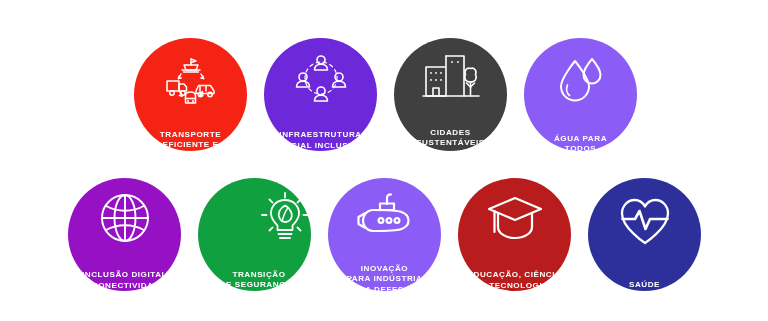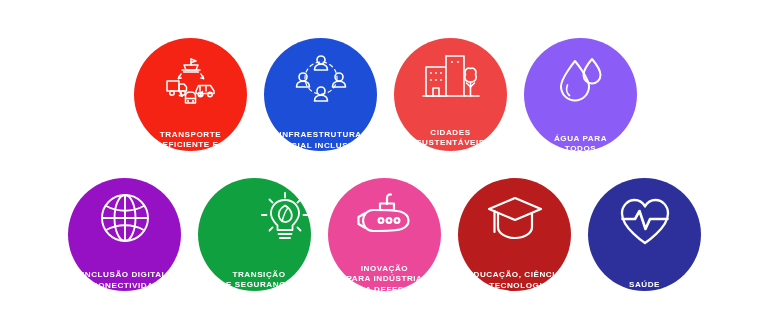--- a/index.html
+++ b/index.html
@@ -114,21 +114,21 @@
           <path d="M37 44 L39.5 39.5"></path>
           <path d="M37 44 L39.7 43.4"></path>
           <path d="M37 44 L37.7 41.6"></path>
         </svg>
       </div>
       <div class="label">TRANSPORTE
 EFICIENTE E
 SUSTENTÁVEL</div>
     </div>
 
-    <div class="circle" style="background:#1d4ed8;">
+    <div class="circle" style="background:#6d28d9;">
       <div class="icon-wrap">
         <svg width="56" height="50" viewBox="0 0 56 50" fill="none" stroke="#ffffff" stroke-width="1.6" stroke-linecap="round" stroke-linejoin="round">
 
           <circle cx="28" cy="25" r="16" stroke-dasharray="3.5 3.5" stroke-width="1.2"></circle>
 
           <circle cx="28" cy="7" r="4"></circle>
           <path d="M21.5 17 C21.5 13 24.5 11.3 28 11.3 C31.5 11.3 34.5 13 34.5 17 Z"></path>
 
           <circle cx="10" cy="24" r="4"></circle>
           <path d="M3.5 34 C3.5 30 6.5 28.3 10 28.3 C13.5 28.3 16.5 30 16.5 34 Z"></path>
@@ -137,21 +137,21 @@
           <path d="M39.5 34 C39.5 30 42.5 28.3 46 28.3 C49.5 28.3 52.5 30 52.5 34 Z"></path>
 
           <circle cx="28" cy="38" r="4"></circle>
           <path d="M21.5 48 C21.5 44 24.5 42.3 28 42.3 C31.5 42.3 34.5 44 34.5 48 Z"></path>
         </svg>
       </div>
       <div class="label">INFRAESTRUTURA
 SOCIAL INCLUSIVA</div>
     </div>
 
-    <div class="circle" style="background:#ef4444;">
+    <div class="circle" style="background:#404040;">
       <div class="icon-wrap">
         <svg width="58" height="50" viewBox="0 0 58 50" fill="none" stroke="#ffffff" stroke-width="1.6" stroke-linecap="round" stroke-linejoin="round">
 
           <path d="M24 4 L42 4 L42 44"></path>
           <path d="M24 4 L24 14"></path>
           <circle cx="30" cy="10" r="0.9" fill="#ffffff" stroke="none"></circle>
           <circle cx="36" cy="10" r="0.9" fill="#ffffff" stroke="none"></circle>
 
           <path d="M4 15 L24 15 L24 44 L4 44 Z"></path>
           <circle cx="9" cy="21" r="0.9" fill="#ffffff" stroke="none"></circle>
@@ -227,21 +227,21 @@
 
           <path d="M26 13.5 C20.5 16.5 18.5 21.5 20.5 26 C22.5 30.5 28.5 31.5 31.5 27.5 C34.5 23.5 32 16.5 26 13.5 Z"></path>
           <path d="M23 29.5 C24.5 24 26 19.5 28.5 16.5" stroke-width="1.4"></path>
         </svg>
       </div>
       <div class="label">TRANSIÇÃO
 E SEGURANÇA
 ENERGÉTICA</div>
     </div>
 
-    <div class="circle" style="background:#ec4899;">
+    <div class="circle" style="background:#8b5cf6;">
       <div class="icon-wrap">
         <svg width="58" height="46" viewBox="0 0 58 46" fill="none" stroke="#ffffff" stroke-width="2.2" stroke-linecap="round" stroke-linejoin="round">
 
           <path d="M31 12 L31 6 C31 3.5 33 2 35 2.5"></path>
 
           <path d="M24 11.5 L38 11.5 L38 18 L24 18 Z"></path>
 
           <path d="M17 18 C27 18 40 18 45.5 20 C51.5 22.2 52.5 26 52.5 28.5 C52.5 31 51.5 34.8 45.5 37 C40 39 27 39 17 39 C11 39 7 34 7 28.5 C7 23 11 18 17 18 Z"></path>
 
           <path d="M8.5 21.5 L2.5 25 L2.5 32 L8.5 35.5"></path>

